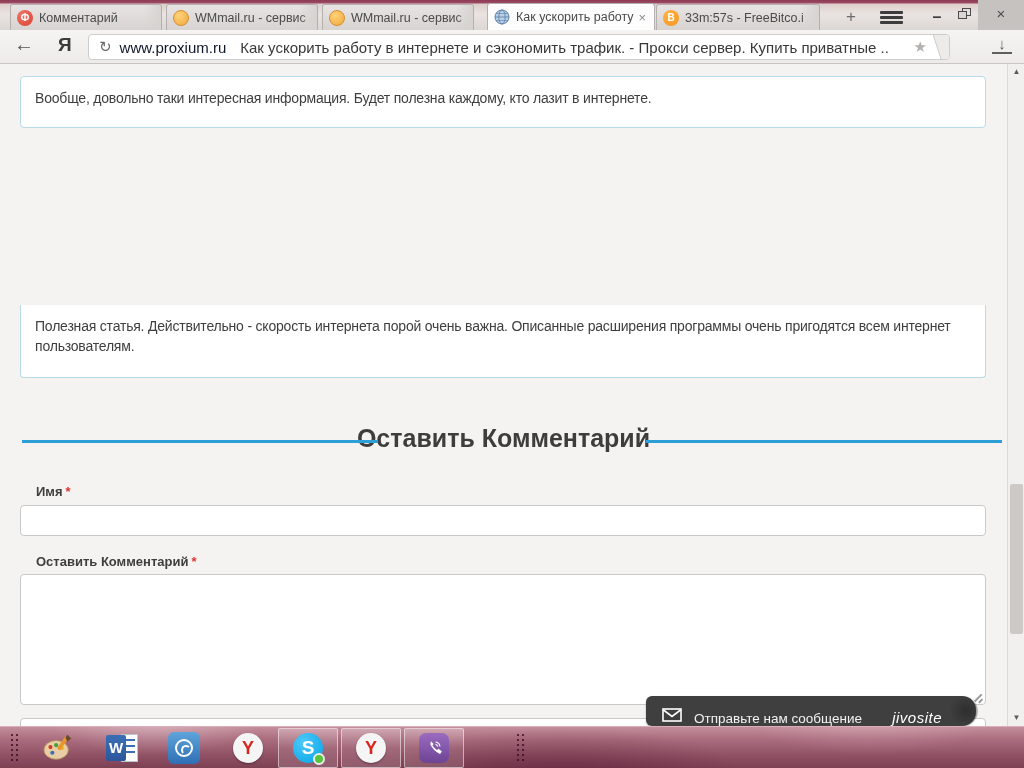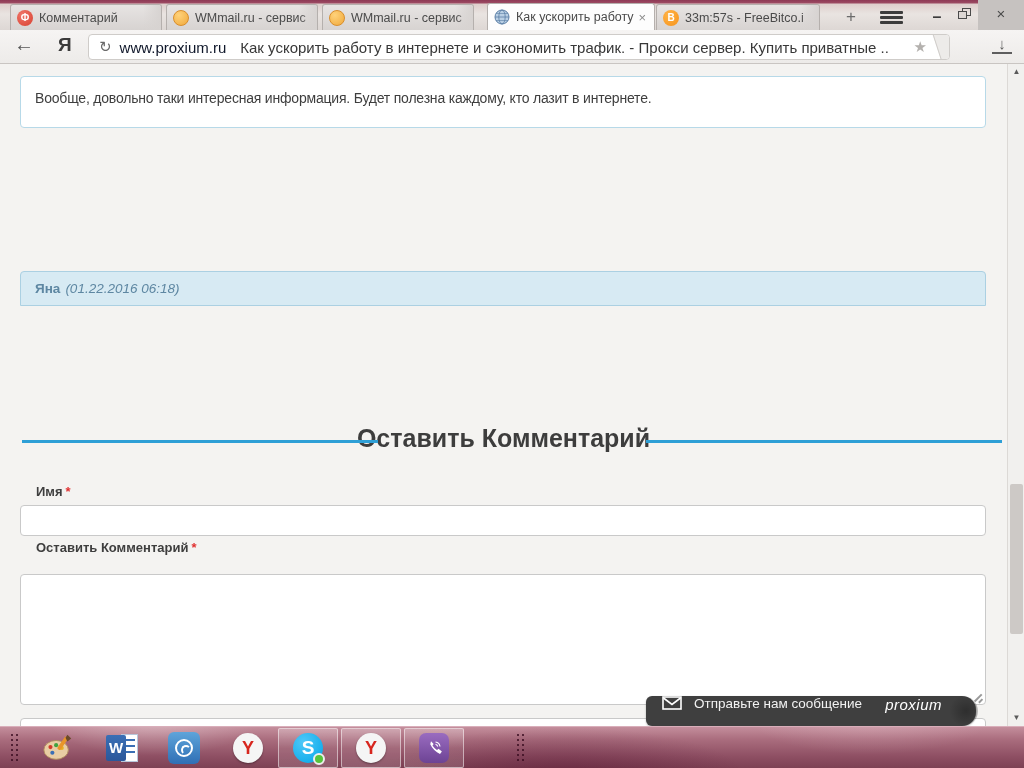--- a/index.html
+++ b/index.html
@@ -80,21 +80,21 @@
 
   
   #scrollbar { position:absolute; right:0; top:0; width:17px; height:662px; background:#f1f0ee; border-left:1px solid #dcd9d6; }
   .scroll-arrow { position:absolute; left:0; width:17px; height:16px; color:#5a5a5a; font-size:8px; text-align:center; line-height:16px; }
   #scroll-up { top:0; }
   #scroll-down { bottom:0; }
   #scroll-thumb { position:absolute; left:2px; width:13px; top:420px; height:150px; background:#cdc9c6; border-radius:2px; }
 
   
   #chat-widget { position:absolute; left:646px; top:632px; width:330px; height:30px; background:#3f3f3f;
-    border-radius:6px 14px 14px 6px; display:flex; align-items:flex-start; z-index:5; box-shadow:0 1px 2px rgba(0,0,0,.3); }
+    border-radius:6px 14px 14px 6px; display:flex; align-items:flex-end; z-index:5; box-shadow:0 1px 2px rgba(0,0,0,.3); }
   #chat-widget:after { content:""; position:absolute; right:-2px; top:0; width:30px; height:30px;
     border-radius:50%; background:radial-gradient(circle at 60% 50%, #2e2e2e, rgba(46,46,46,0) 70%); }
   #chat-env { margin:0 12px 0 16px; }
   #chat-msg { color:#f2f2f2; font-size:13.5px; }
   #chat-brand { margin-left:auto; margin-right:34px; color:#fff; font-size:15px; font-style:italic; letter-spacing:.5px; }
 
   
   #taskbar { position:absolute; left:0; top:726px; width:1024px; height:42px;
     background:
       radial-gradient(160px 50px at 15% -10%, rgba(255,255,255,.28), transparent 65%),
@@ -201,55 +201,54 @@
     </div>
   </div>
 
   <div id="content">
 
     <div class="cbox" style="top:12px; height:52px;">
       <div class="ctext">Вообще, довольно таки интересная информация. Будет полезна каждому, кто лазит в интернете.</div>
     </div>
 
 
-    <div class="chead" style="top:207px;">
-      <span class="author">Яна</span>
-      <span class="cdate">(01.22.2016 06:18)</span>
+    <div class="cbox cbody" style="top:241px; height:73px;">
+      <div class="ctext">Полезная статья. Действительно - скорость интернета порой очень важна. Описанные расширения программы очень пригодятся всем интернет пользователям.</div>
     </div>
 
     <div id="form-heading">Оставить Комментарий</div>
     <div class="hline" id="hline-l"></div>
     <div class="hline" id="hline-r"></div>
 
     <div class="form-label" style="top:420px;">
       <span>Имя</span><span class="req">*</span>
     </div>
     <div class="field" id="name-input"></div>
 
-    <div class="form-label" style="top:476px;">
+    <div class="form-label" style="top:490px;">
       <span>Оставить Комментарий</span><span class="req">*</span>
     </div>
     <div class="field" id="comment-textarea">
       <div class="resize-grip">
           <i></i>
           <i></i>
         </div>
     </div>
 
     <div class="field" id="partial-box"></div>
 
     <div id="chat-widget">
       <span id="chat-env">
         <svg width="20" height="14" viewBox="0 0 20 14">
             <rect x="1" y="1" width="18" height="12" fill="none" stroke="#fff" stroke-width="1.6"></rect>
             <path d="M1.5 2 L10 8.5 L18.5 2" fill="none" stroke="#fff" stroke-width="1.6"></path>
           </svg>
       </span>
       <span id="chat-msg">Отправьте нам сообщение</span>
-      <span id="chat-brand">proxium</span>
+      <span id="chat-brand">jivosite</span>
     </div>
 
     <div id="scrollbar">
       <div class="scroll-arrow" id="scroll-up">▲</div>
       <div id="scroll-thumb"></div>
       <div class="scroll-arrow" id="scroll-down">▼</div>
     </div>
   </div>
 
   <div id="taskbar">

